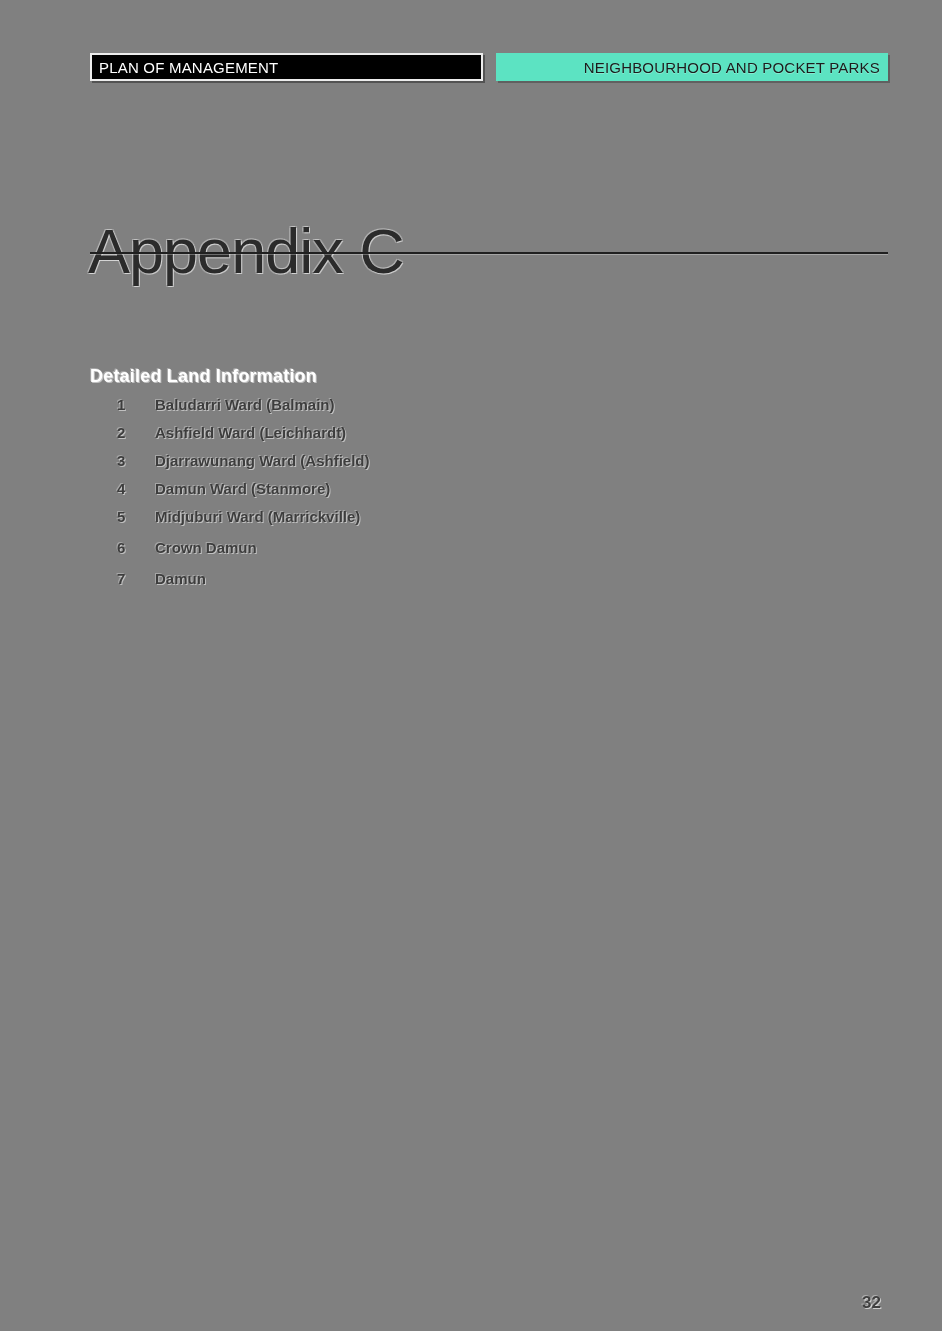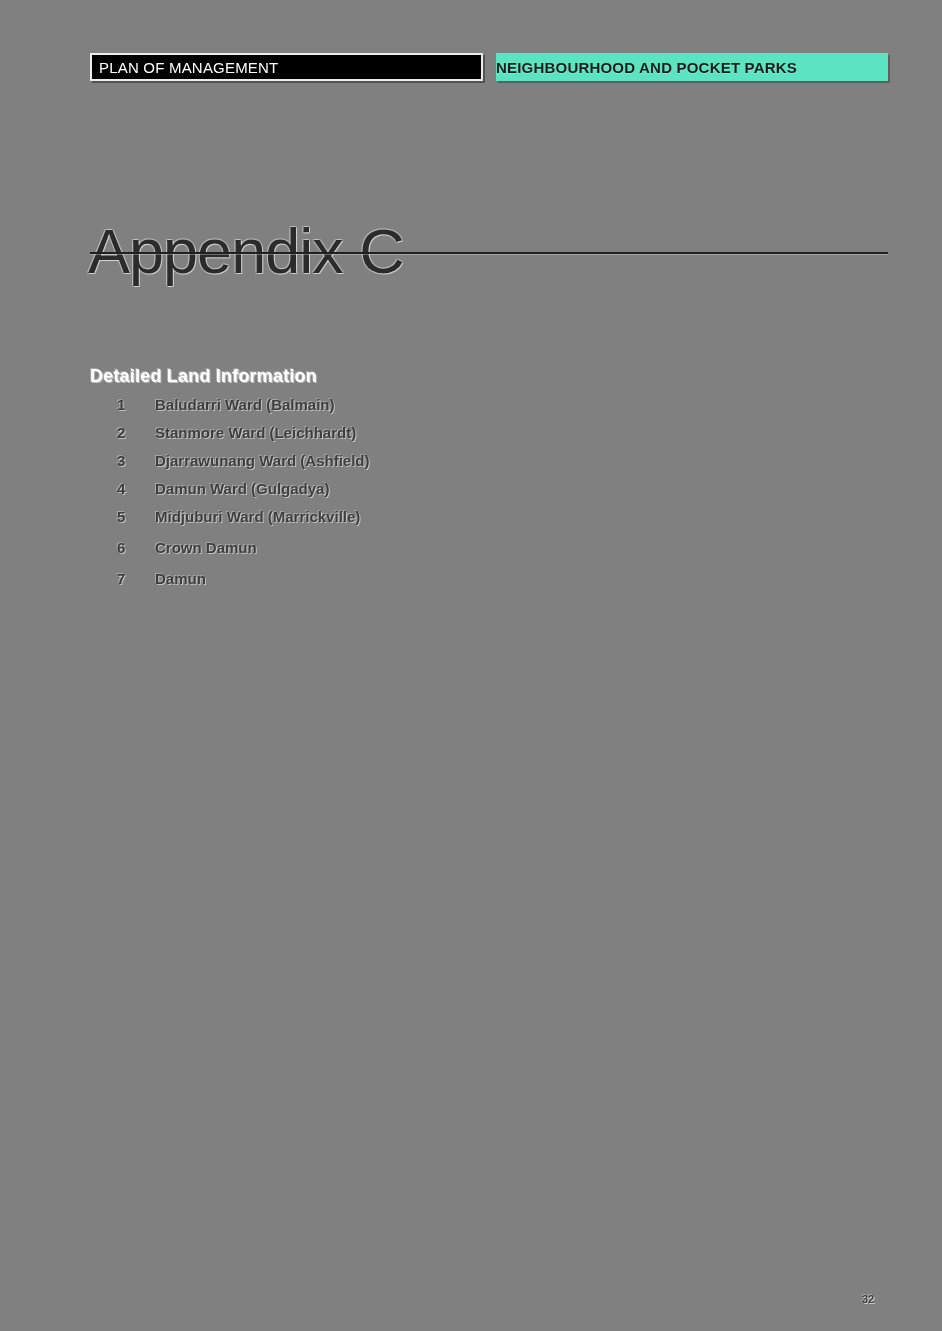--- a/index.html
+++ b/index.html
@@ -36,24 +36,23 @@
     padding-left: 7px;
     justify-content: flex-start;
     box-shadow: 2px 2px 0 rgba(0,0,0,0.35);
   }
   .banner-right {
     left: 496px;
     width: 392px;
     background: #5ce3c2;
     color: #1c1c1c;
     padding-right: 8px;
-    justify-content: flex-start;
+    justify-content: flex-end;
     box-shadow: 2px 2px 0 rgba(0,0,0,0.25);
     text-shadow: 0 1px 0 rgba(255,255,255,0.25);
-    font-weight: bold;
   }
 
   
   .appendix-title {
     position: absolute;
     left: 88px;
     top: 176px;
     font-size: 63px;
     line-height: 1.05;
     font-weight: 300;
@@ -112,21 +111,21 @@
   }
   .land-item.spaced {
     margin-top: 3px;
   }
 
   
   .page-number {
     position: absolute;
     left: 862px;
     top: 1293px;
-    font-size: 11px;
+    font-size: 17px;
     font-weight: 600;
     color: #3f3f3f;
     text-shadow:
       1px 1px 0 rgba(255,255,255,0.6),
       -1px -1px 0 rgba(255,255,255,0.35);
   }
 </style>
 </head>
 <body>
 
@@ -146,29 +145,29 @@
 
   <h2 class="section-heading">Detailed Land Information</h2>
 
   <div class="land-list">
     <div class="land-item">
       <span class="num">1</span>
       <span class="label">Baludarri Ward (Balmain)</span>
     </div>
     <div class="land-item">
       <span class="num">2</span>
-      <span class="label">Stanmore Ward (Leichhardt)</span>
+      <span class="label">Ashfield Ward (Leichhardt)</span>
     </div>
     <div class="land-item">
       <span class="num">3</span>
       <span class="label">Djarrawunang Ward (Ashfield)</span>
     </div>
     <div class="land-item">
       <span class="num">4</span>
-      <span class="label">Damun Ward (Gulgadya)</span>
+      <span class="label">Damun Ward (Stanmore)</span>
     </div>
     <div class="land-item">
       <span class="num">5</span>
       <span class="label">Midjuburi Ward (Marrickville)</span>
     </div>
     <div class="land-item spaced">
       <span class="num">6</span>
       <span class="label">Crown Damun</span>
     </div>
     <div class="land-item spaced">

